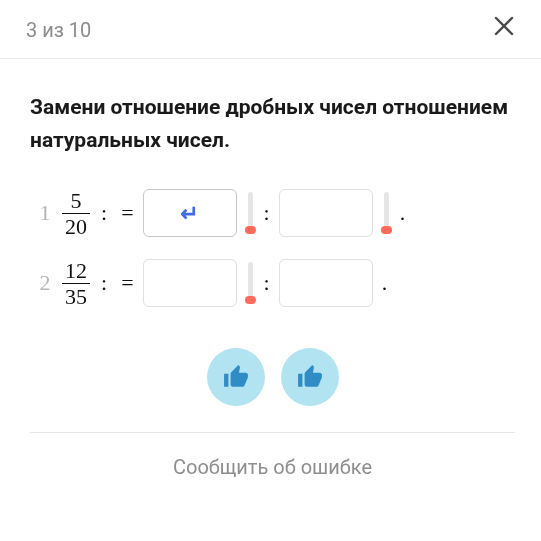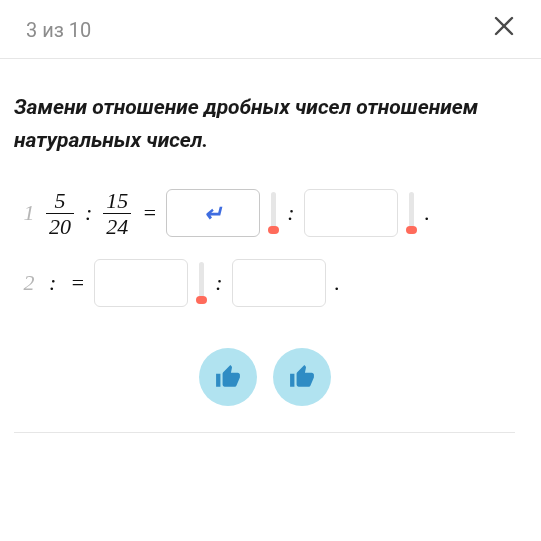--- a/index.html
+++ b/index.html
@@ -22,22 +22,21 @@
     font-size: 20px;
   }
   .close-icon {
     color: #4a4a4a;
     font-size: 28px;
     font-weight: 300;
     cursor: pointer;
     line-height: 1;
   }
   .content {
-    padding: 32px 26px 0 14px;
-    font-style: italic;
+    padding: 32px 26px 0 30px;
   }
   .prompt {
     font-size: 21px;
     font-weight: 700;
     color: #1a1a1a;
     line-height: 1.55;
     margin-bottom: 26px;
     text-align: left;
   }
   .problems {
@@ -166,37 +165,37 @@
 
   <div class="problems">
 
     <div class="row">
       <span class="row-num">1</span>
       <span class="frac">
         <span class="num">5</span>
         <span class="den">20</span>
       </span>
       <span class="colon">:</span>
-      <span class="frac">
-        <span class="num">15</span>
-        <span class="den">24</span>
-      </span>
       <span class="equals">=</span>
       <div class="input active">
         <span class="enter-icon">↵</span>
       </div>
       <div class="slider"></div>
       <span class="colon">:</span>
       <div class="input"></div>
       <div class="slider"></div>
       <span class="dot">.</span>
     </div>
 
     <div class="row">
       <span class="row-num">2</span>
+      <span class="frac">
+        <span class="num">12</span>
+        <span class="den">35</span>
+      </span>
       <span class="colon">:</span>
       <span class="equals">=</span>
       <div class="input"></div>
       <div class="slider"></div>
       <span class="colon">:</span>
       <div class="input"></div>
       <span class="dot">.</span>
     </div>
 
   </div>
@@ -207,13 +206,14 @@
         <path d="M15 3H6c-.83 0-1.54.5-1.84 1.22l-3.02 7.05c-.09.23-.14.47-.14.73v2c0 1.1.9 2 2 2h6.31l-.95 4.57-.03.32c0 .41.17.79.44 1.06L9.83 23l6.59-6.59c.36-.36.58-.86.58-1.41V5c0-1.1-.9-2-2-2zm4 0v12h4V3h-4z" transform="rotate(180 12 12)"></path>
       </svg>
     </div>
     <div class="fb-btn">
       <svg width="26" height="26" viewBox="0 0 24 24">
         <path d="M1 21h4V9H1v12zm22-11c0-1.1-.9-2-2-2h-6.31l.95-4.57.03-.32c0-.41-.17-.79-.44-1.06L14.17 1 7.59 7.59C7.22 7.95 7 8.45 7 9v10c0 1.1.9 2 2 2h9c.83 0 1.54-.5 1.84-1.22l3.02-7.05c.09-.23.14-.47.14-.73v-2z"></path>
       </svg>
     </div>
   </div>
 
+  <div class="report">Сообщить об ошибке</div>
 </div>
 
 </body></html>

